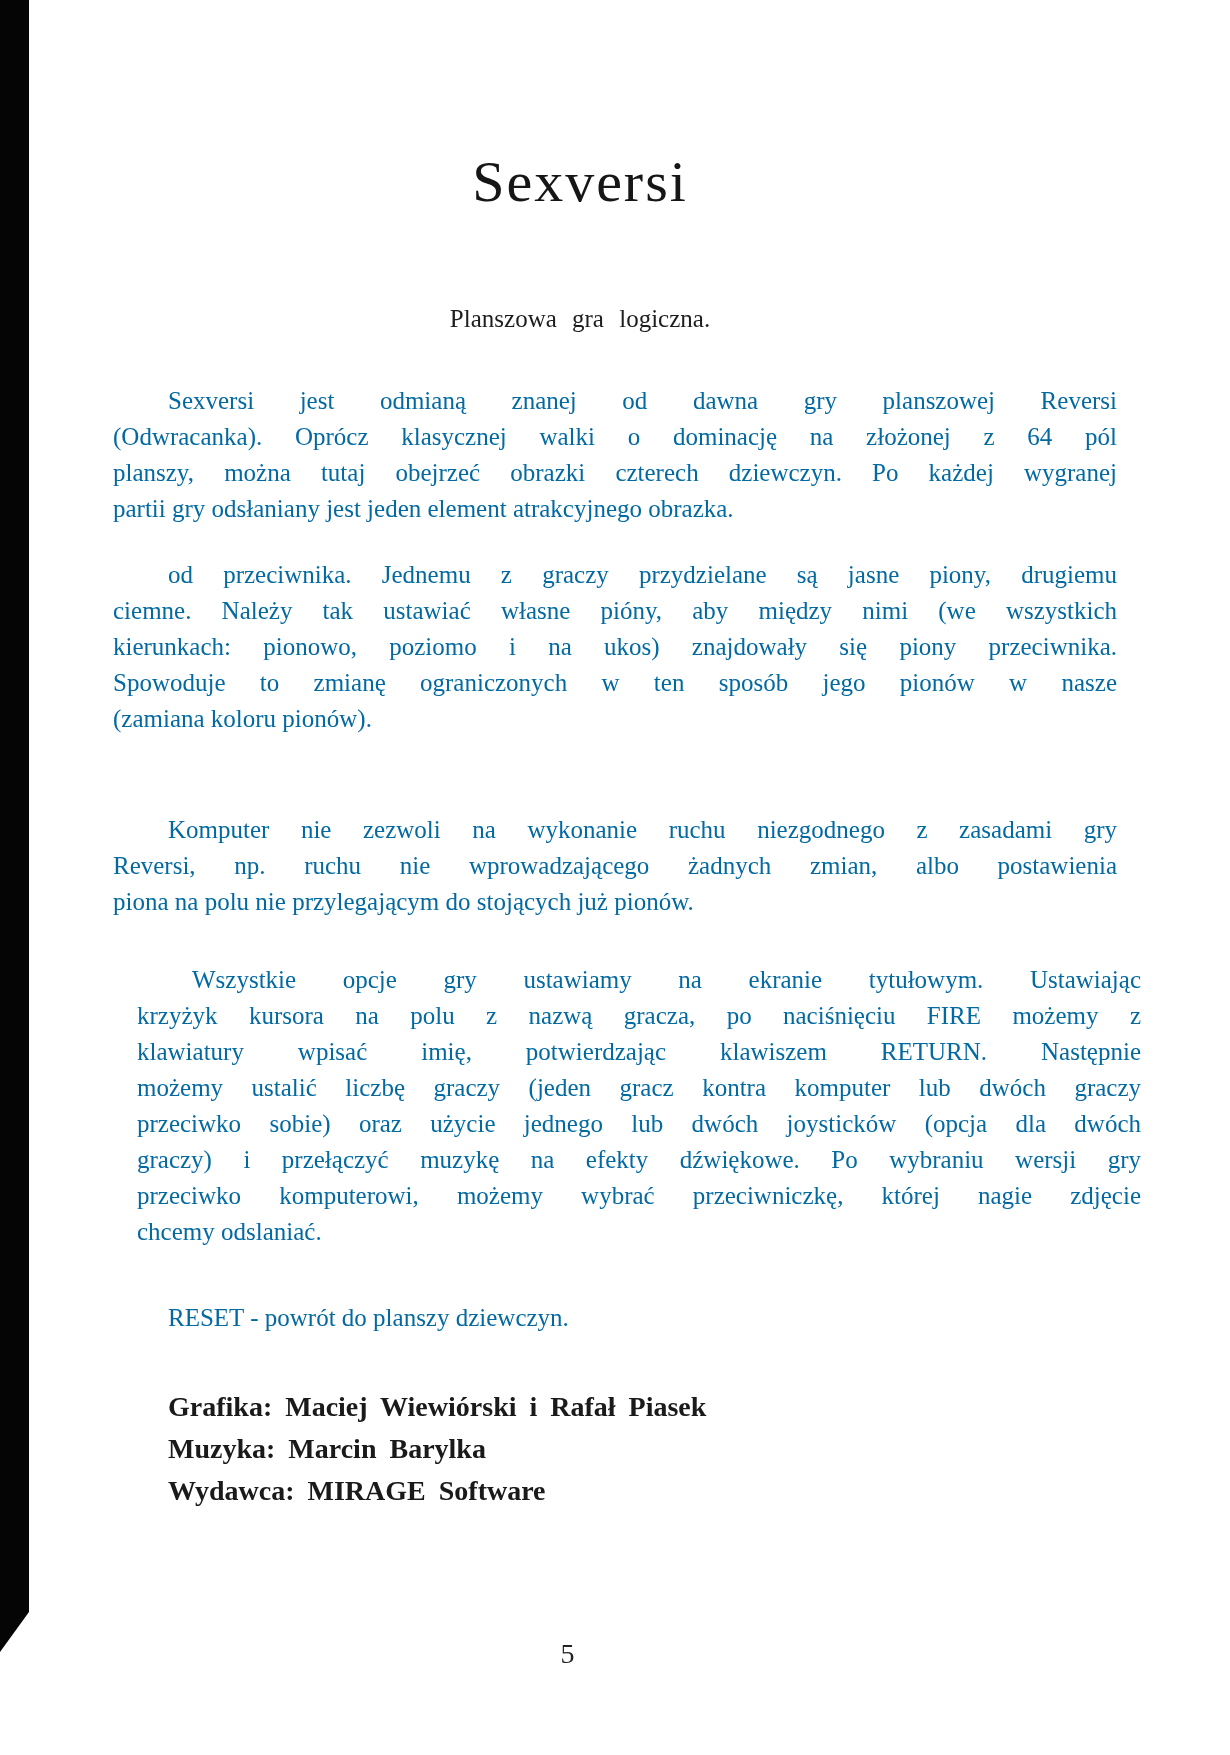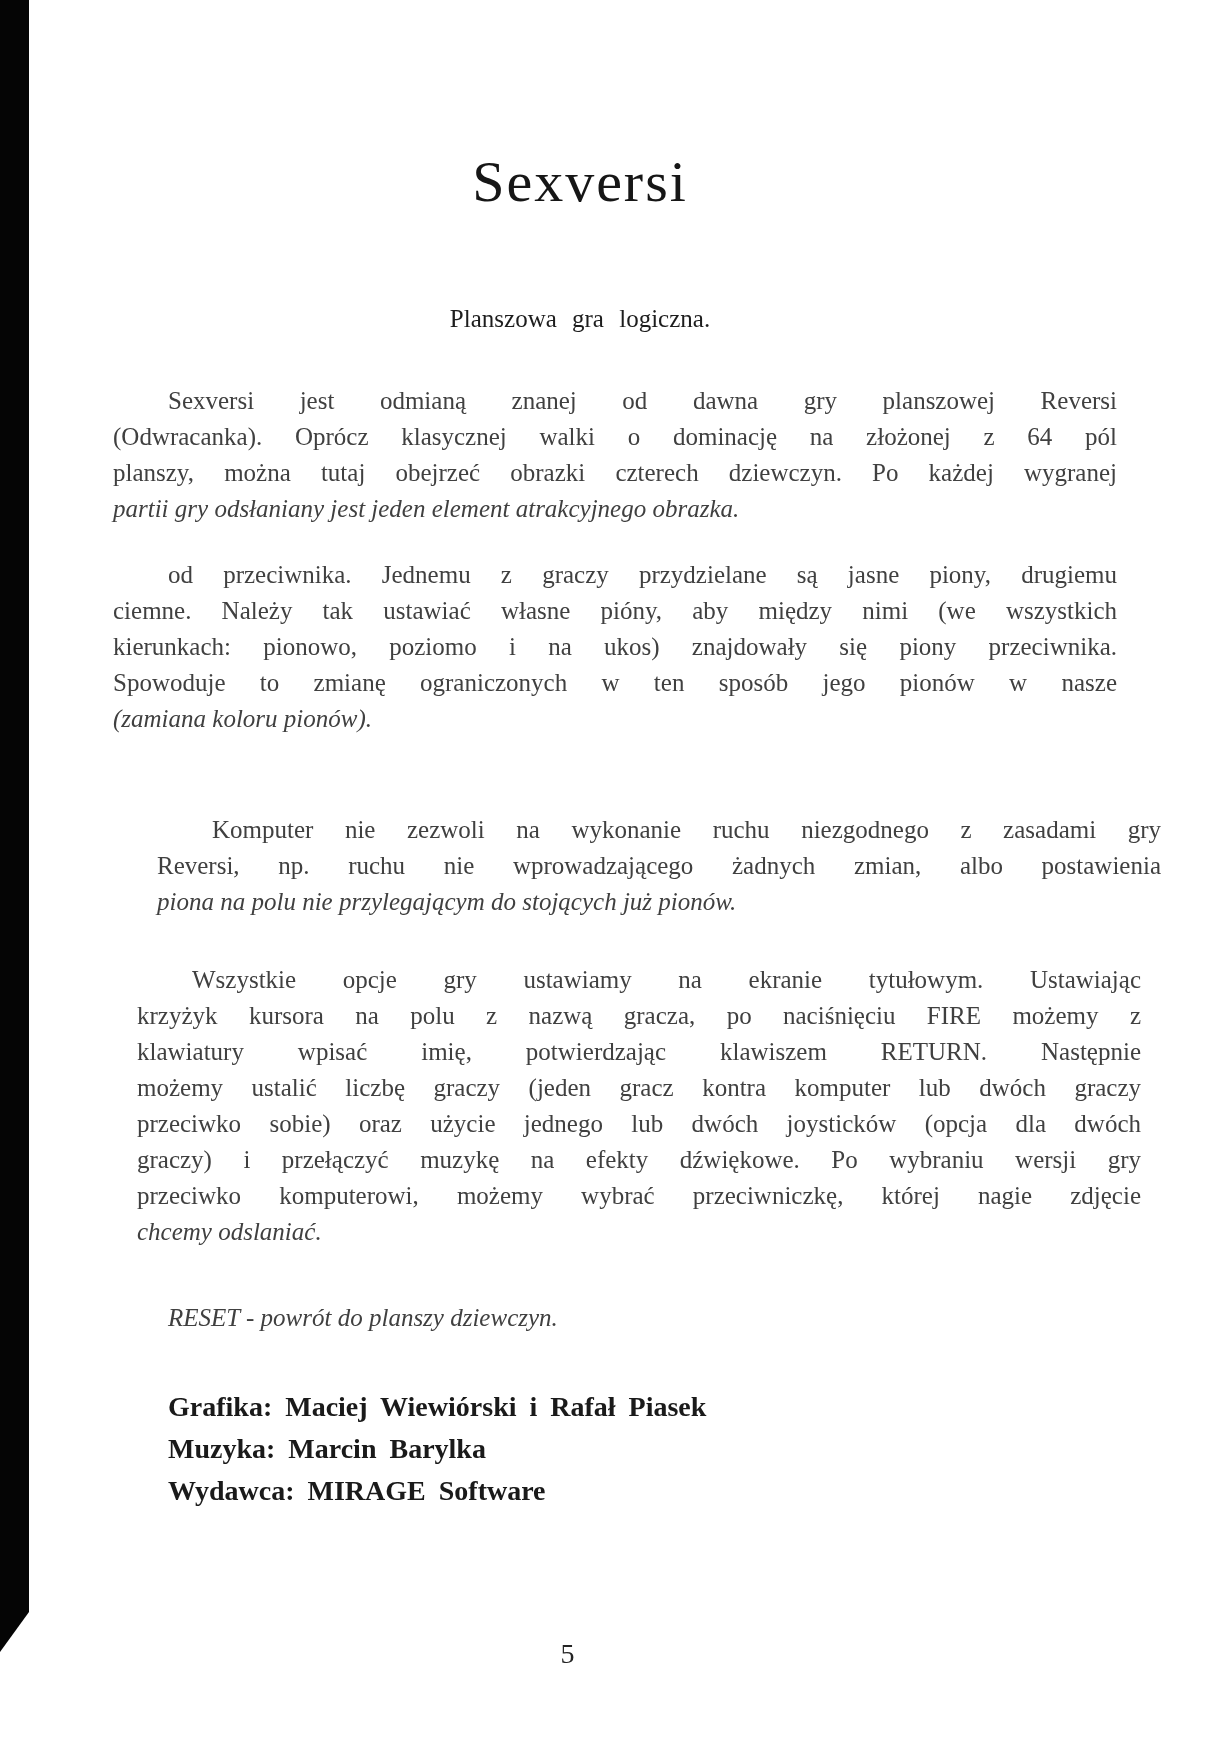--- a/index.html
+++ b/index.html
@@ -59,33 +59,33 @@
     font-size: 25px;
     word-spacing: 9px;
     color: #1d1d1d;
   }
   .para {
     position: absolute;
     left: 113px;
     width: 1004px;
     font-size: 25px;
     line-height: 36px;
-    color: #404040;
+    color: #0369a1;
   }
   .para .line {
     text-align: justify;
     text-align-last: justify;
     white-space: normal;
   }
   .para .line:first-child { text-indent: 55px; }
-  .para .line:last-child { text-align-last: left; font-style: italic; }
+  .para .line:last-child { text-align-last: left; }
   .para.single .line { text-align-last: left; text-indent: 55px; }
   .p1 { top: 383px; }
   .p2 { top: 557px; }
-  .p3 { top: 812px; margin-left: 44px; }
+  .p3 { top: 812px; }
   .p4 { top: 962px; margin-left: 24px; }
   .reset-note { top: 1300px; }
   .credits {
     position: absolute;
     left: 113px;
     width: 1004px;
     top: 1386px;
     font-size: 28px;
     line-height: 42px;
     font-weight: bold;

